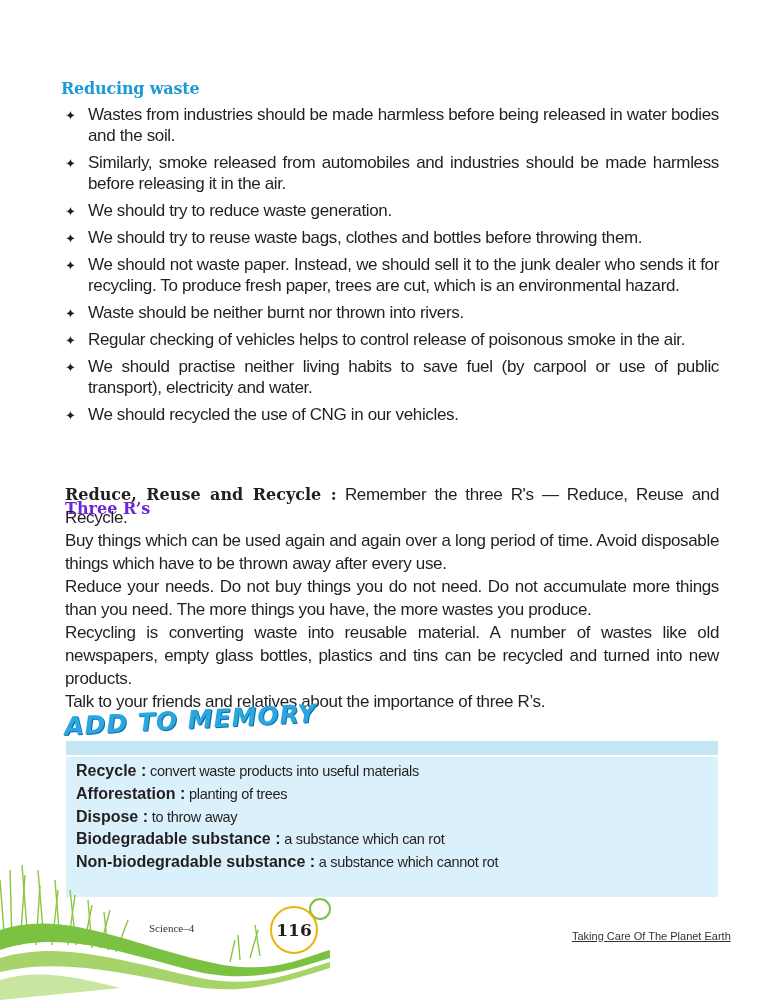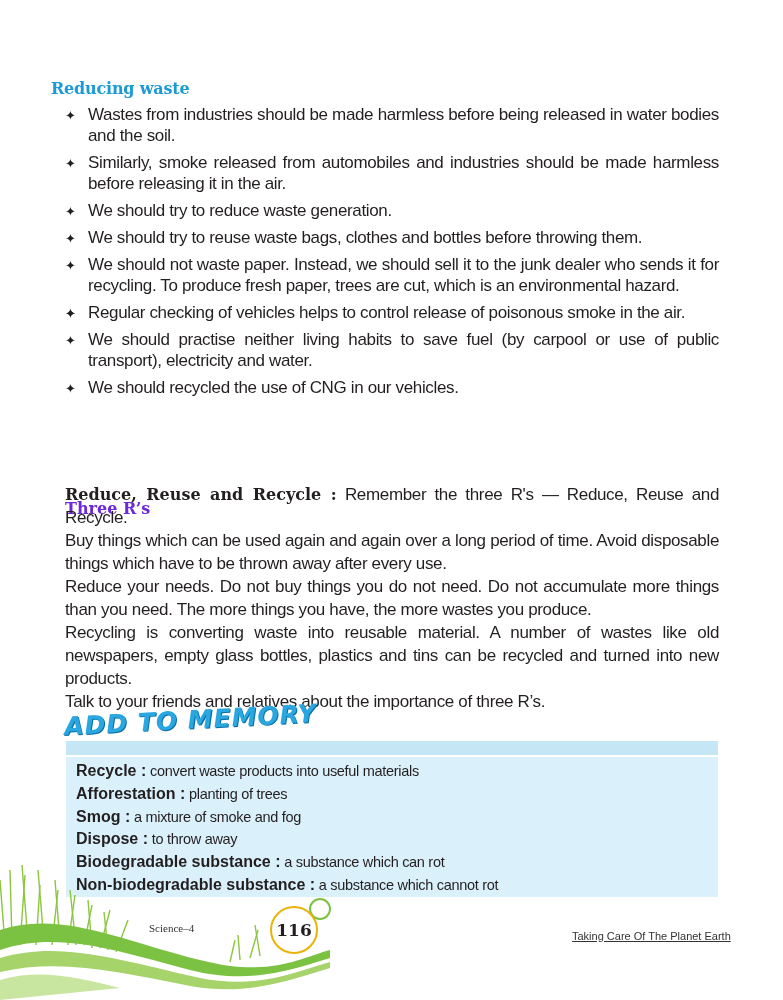--- a/index.html
+++ b/index.html
@@ -2,21 +2,21 @@
 <html><head>
 <meta charset="utf-8">
 <style>
   html, body { margin: 0; padding: 0; }
   body {
     width: 783px; height: 1000px; background: #ffffff; position: relative; overflow: hidden;
     font-family: "Liberation Sans", sans-serif; color: #231f20;
   }
   .page { position: absolute; left: 0; top: 0; width: 783px; height: 1000px; }
   .heading-blue {
-    position: absolute; left: 51px; top: 79px;
+    position: absolute; left: 61px; top: 79px;
     font-family: "DejaVu Serif", serif; font-weight: bold; font-size: 16px; color: #1b9ad6;
     letter-spacing: -0.2px;
   }
   .bullets { position: absolute; left: 65px; top: 104px; width: 654px; margin: 0; padding: 0; list-style: none; }
   .bullets li {
     position: relative; padding-left: 23px; font-size: 17px; line-height: 21px;
     text-align: justify; margin-bottom: 6px; font-family: "Liberation Sans", sans-serif;
     letter-spacing: -0.35px; word-spacing: 0px;
   }
   .bullets li .star {
@@ -71,21 +71,21 @@
 <div class="page">
 
   <div class="heading-blue">Reducing waste</div>
 
   <ul class="bullets">
     <li><span class="star">✦</span><span>Wastes from industries should be made harmless before being released in water bodies and the soil.</span></li>
     <li><span class="star">✦</span><span>Similarly, smoke released from automobiles and industries should be made harmless before releasing it in the air.</span></li>
     <li><span class="star">✦</span><span>We should try to reduce waste generation.</span></li>
     <li><span class="star">✦</span><span>We should try to reuse waste bags, clothes and bottles before throwing them.</span></li>
     <li><span class="star">✦</span><span>We should not waste paper. Instead, we should sell it to the junk dealer who sends it for recycling. To produce fresh paper, trees are cut, which is an environmental hazard.</span></li>
-    <li><span class="star">✦</span></li>
+    <li><span class="star">✦</span><span>Waste should be neither burnt nor thrown into rivers.</span></li>
     <li><span class="star">✦</span><span>Regular checking of vehicles helps to control release of poisonous smoke in the air.</span></li>
     <li><span class="star">✦</span><span>We should practise neither living habits to save fuel (by carpool or use of public transport), electricity and water.</span></li>
     <li><span class="star">✦</span><span>We should recycled the use of CNG in our vehicles.</span></li>
   </ul>
 
   <div class="heading-red">Three R’s</div>
 
   <div class="paras">
     <p><b>Reduce, Reuse and Recycle :</b><span> Remember the three R's — Reduce, Reuse and Recycle.</span></p>
     <p>Buy things which can be used again and again over a long period of time. Avoid disposable things which have to be thrown away after every use.</p>
@@ -93,21 +93,20 @@
     <p>Recycling is converting waste into reusable material. A number of wastes like old newspapers, empty glass bottles, plastics and tins can be recycled and turned into new products.</p>
     <p>Talk to your friends and relatives about the importance of three R’s.</p>
   </div>
 
   <div class="memory-title">ADD TO MEMORY</div>
   <div class="memory-band"></div>
   <div class="memory-box"></div>
   <ul class="memory-list">
     <li><b>Recycle :</b><span> convert waste products into useful materials</span></li>
     <li><b>Afforestation :</b><span> planting of trees</span></li>
-    <li><b>Smog :</b><span> a mixture of smoke and fog</span></li>
     <li><b>Dispose :</b><span> to throw away</span></li>
     <li><b>Biodegradable substance :</b><span> a substance which can rot</span></li>
     <li><b>Non-biodegradable substance :</b><span> a substance which cannot rot</span></li>
   </ul>
 
   <svg class="grass" viewBox="0 0 783 150" preserveAspectRatio="none">
     <g stroke="#8cc63f" stroke-width="1.4" fill="none">
       <path d="M5 95 L0 30"></path>
         <path d="M12 92 L10 20"></path>
         <path d="M20 95 L25 25"></path>

